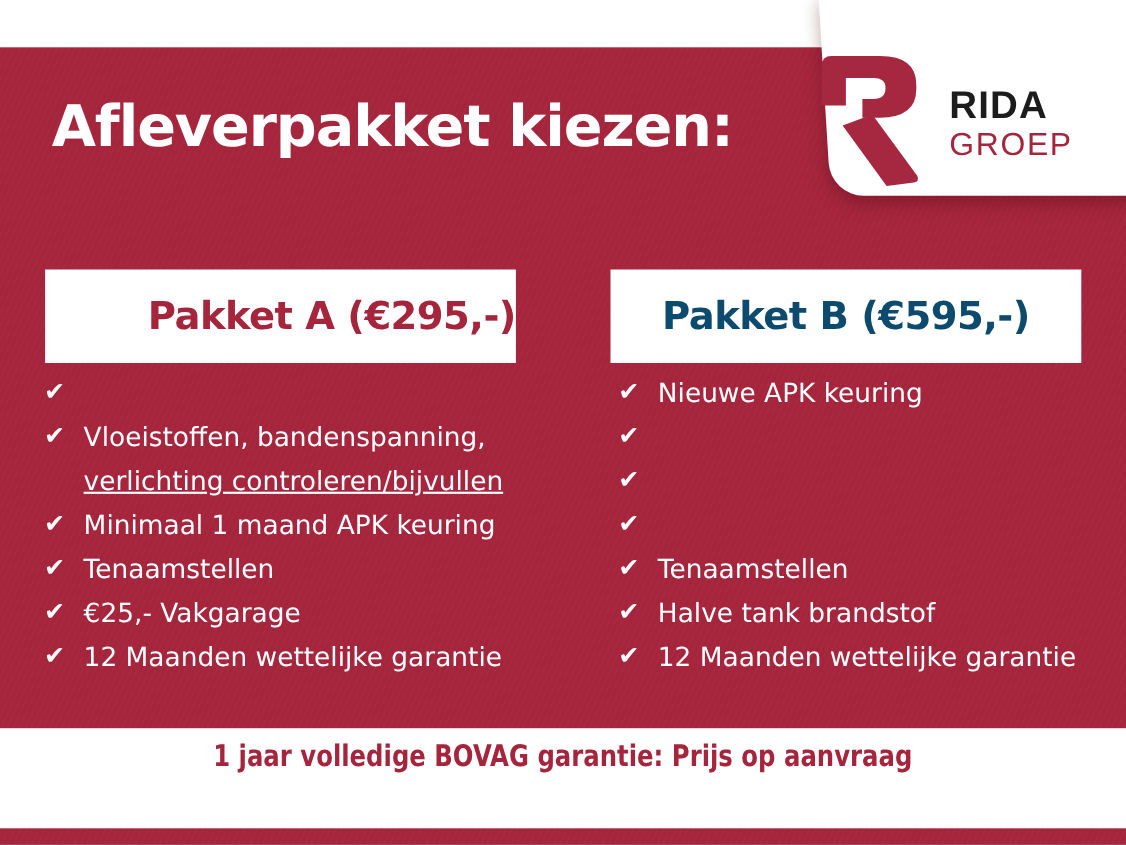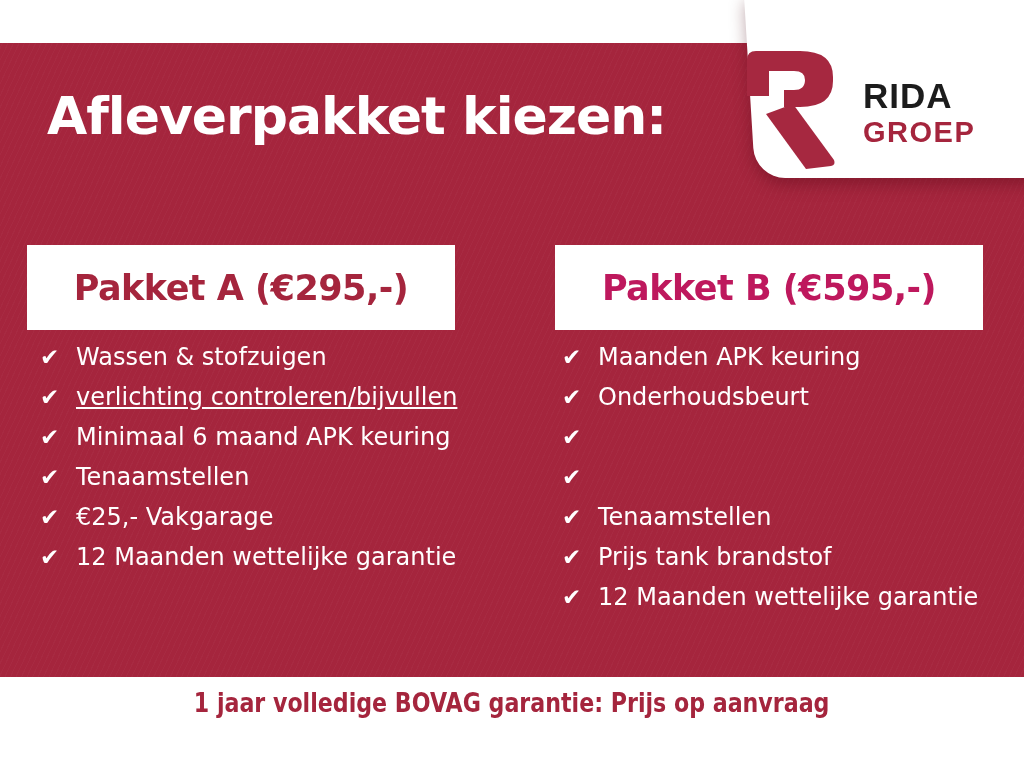--- a/index.html
+++ b/index.html
@@ -27,52 +27,52 @@
   .logo-content{
     position:absolute;top:0;right:0;width:300px;height:178px;
   }
   .r-mark{position:absolute;left:20px;top:48px;width:92px;height:122px;}
   .logo-text{position:absolute;left:139px;top:76px;line-height:1;}
   .logo-name{
     font-size:35px;font-weight:800;letter-spacing:1px;line-height:40px;
     font-family:"Liberation Sans","DejaVu Sans",sans-serif;
   }
   .logo-subname{
-    font-size:29px;font-weight:700;letter-spacing:1.5px;line-height:33px;
+    font-size:29px;font-weight:400;letter-spacing:1.5px;line-height:33px;
     font-family:"Liberation Sans","DejaVu Sans",sans-serif;
   }
   .page-title{
     position:absolute;left:47px;top:86px;
     font-size:52px;font-weight:800;letter-spacing:-1px;color:#ffffff;
     white-space:nowrap;
   }
   .pkg-card{
     position:absolute;top:245px;height:85px;width:428px;background:#ffffff;
     display:flex;align-items:center;justify-content:center;
   }
-  .pkg-card.a{left:27px;}
+  .pkg-card.a{left:41px;justify-content:flex-end;}
   .pkg-card.b{left:555px;}
   .pkg-title{
     font-size:35px;font-weight:800;letter-spacing:-0.5px;white-space:nowrap;
   }
   ul.pkg-list{
     position:absolute;top:337px;margin:0;padding:0;list-style:none;
   }
   ul.pkg-list.a{left:40px;width:492px;}
   ul.pkg-list.b{left:562px;width:462px;}
   .pkg-list li{
     display:flex;align-items:flex-start;
     color:#ffffff;font-size:24px;line-height:40px;white-space:nowrap;
   }
   .check{
     flex:none;width:36px;font-size:23px;line-height:40px;color:#ffffff;
   }
   .li-line2{display:block;text-decoration:underline;}
   .footer-bar{
-    position:absolute;left:0;bottom:0;width:100%;height:91px;background:#ffffff;
+    position:absolute;left:0;bottom:15px;width:100%;height:91px;background:#ffffff;
     text-align:center;
   }
   .footer-text{
     display:inline-block;margin-top:10px;
     font-size:27px;font-weight:800;white-space:nowrap;
     transform:scaleX(0.82);transform-origin:center top;
   }
 </style>
 </head>
 <body>
@@ -94,74 +94,73 @@
     </div>
   </div>
 
   <div class="page-title">Afleverpakket kiezen:</div>
 
   <div class="pkg-card a">
     <div class="pkg-title" style="color:#a5253d;">Pakket A (€295,-)</div>
   </div>
 
   <div class="pkg-card b">
-    <div class="pkg-title" style="color:#be185d;">Pakket B (€595,-)</div>
+    <div class="pkg-title" style="color:#0c4a6e;">Pakket B (€595,-)</div>
   </div>
 
   <ul class="pkg-list a">
     <li>
       <span class="check">✔</span>
-      <span>Wassen &amp; stofzuigen</span>
     </li>
     <li>
       <span class="check">✔</span>
       <span>
+        <span>Vloeistoffen, bandenspanning,</span>
         <span class="li-line2">verlichting controleren/bijvullen</span>
       </span>
     </li>
     <li>
       <span class="check">✔</span>
-      <span>Minimaal 6 maand APK keuring</span>
+      <span>Minimaal 1 maand APK keuring</span>
     </li>
     <li>
       <span class="check">✔</span>
       <span>Tenaamstellen</span>
     </li>
     <li>
       <span class="check">✔</span>
       <span>€25,- Vakgarage</span>
     </li>
     <li>
       <span class="check">✔</span>
       <span>12 Maanden wettelijke garantie</span>
     </li>
   </ul>
 
   <ul class="pkg-list b">
     <li>
       <span class="check">✔</span>
-      <span>Maanden APK keuring</span>
+      <span>Nieuwe APK keuring</span>
     </li>
     <li>
       <span class="check">✔</span>
-      <span>Onderhoudsbeurt</span>
     </li>
     <li>
       <span class="check">✔</span>
     </li>
     <li>
       <span class="check">✔</span>
     </li>
     <li>
       <span class="check">✔</span>
       <span>Tenaamstellen</span>
     </li>
     <li>
       <span class="check">✔</span>
-      <span>Prijs tank brandstof</span>
+      <span>Halve tank brandstof</span>
     </li>
     <li>
       <span class="check">✔</span>
       <span>12 Maanden wettelijke garantie</span>
     </li>
   </ul>
 
   <div class="footer-bar">
     <div class="footer-text" style="color:#a5253d;">1 jaar volledige BOVAG garantie: Prijs op aanvraag</div>
   </div>

